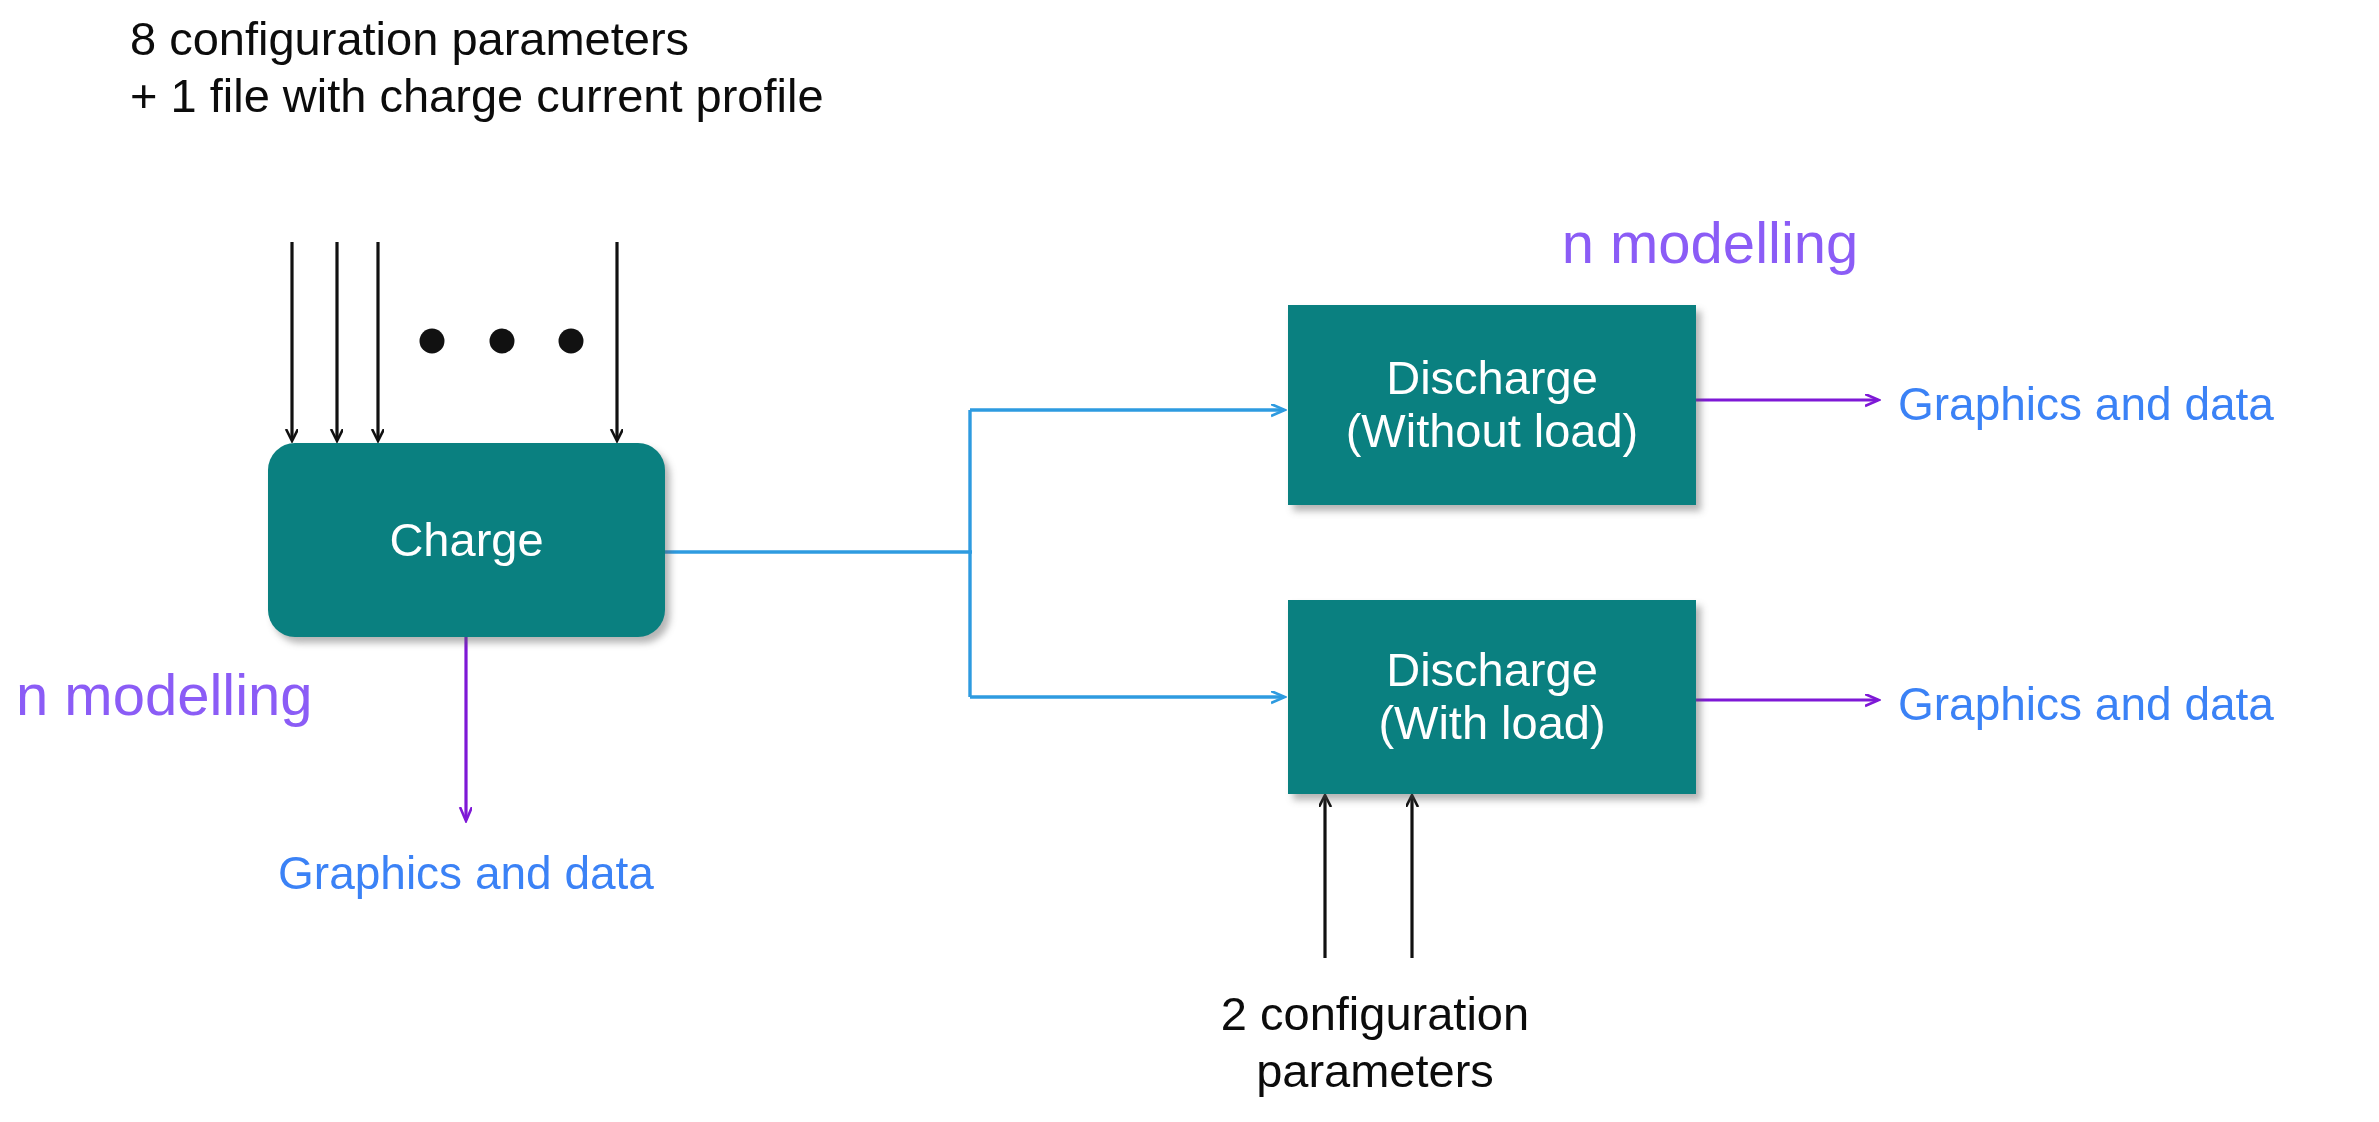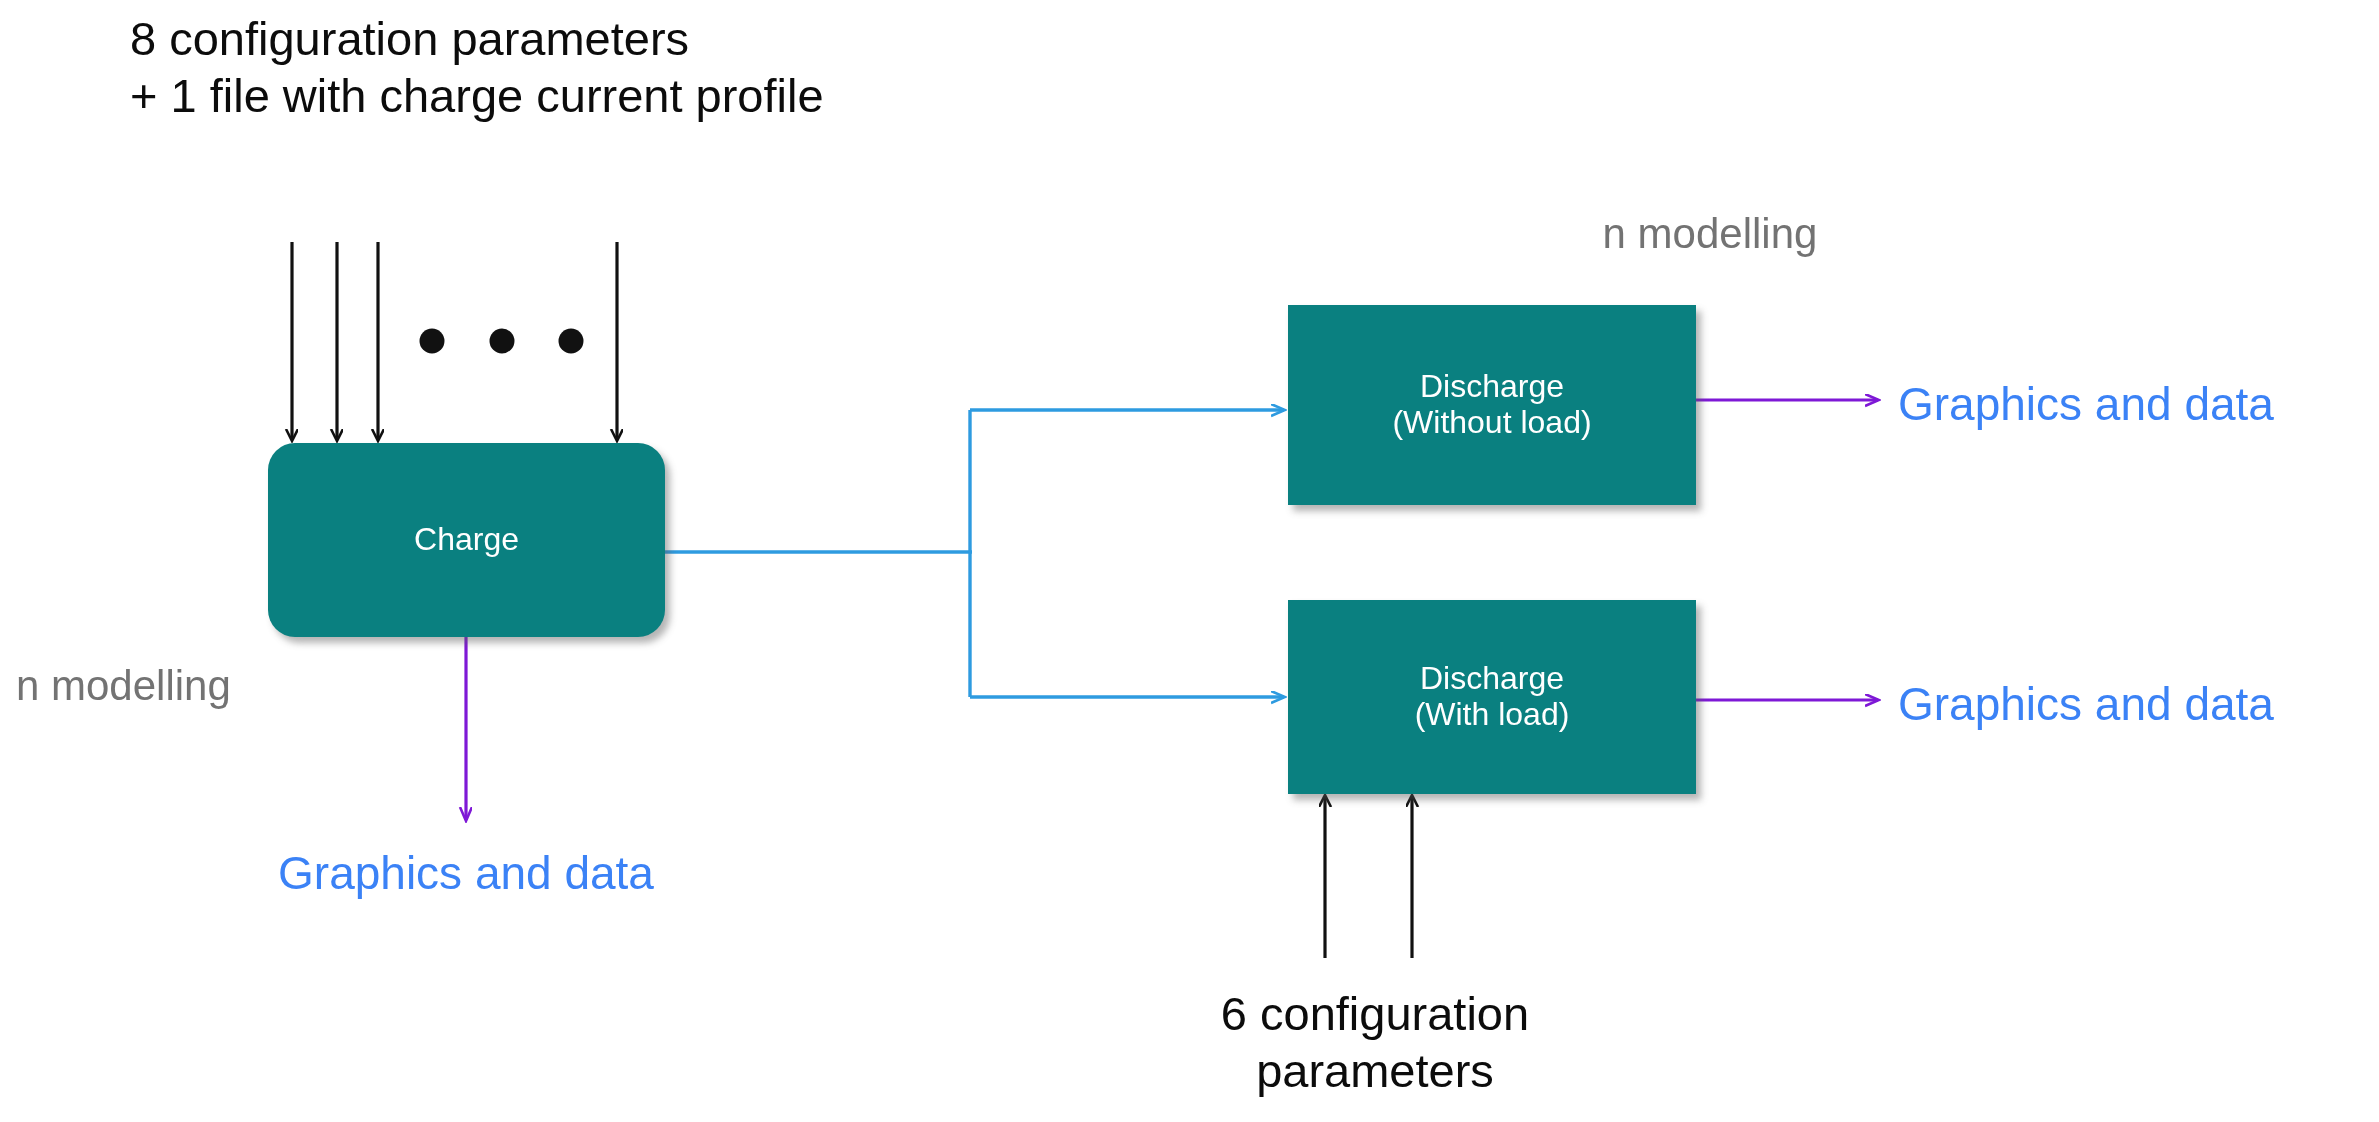--- a/index.html
+++ b/index.html
@@ -29,36 +29,36 @@
     box-shadow: 5px 6px 7px rgba(90,90,90,0.45);
     display: flex;
     align-items: center;
     justify-content: center;
     text-align: center;
     color: #ffffff;
     line-height: 1.12;
   }
   .node-label {
     color: #ffffff;
-    font-size: 32px;
+    font-size: 47px;
     white-space: pre-line;
     letter-spacing: 0px;
   }
   .txt {
     position: absolute;
     white-space: pre-line;
     line-height: 1.22;
   }
   .txt-black {
     color: #0c0c0c;
     font-size: 47px;
   }
   .txt-teal {
-    color: #737373;
-    font-size: 42px;
+    color: #8b5cf6;
+    font-size: 58px;
   }
   .txt-purple {
     color: #3b82f6;
     font-size: 46px;
   }
   .t-center { text-align: center; }
   .t-left { text-align: left; }
 </style>
 </head>
 <body>
@@ -148,16 +148,16 @@
 
   <div class="txt txt-teal t-left" style="left:16px; top:660px; width:420px;">n modelling</div>
 
   <div class="txt txt-purple t-center" style="left:216px; top:845px; width:500px;">Graphics and data</div>
 
   <div class="txt txt-purple t-left" style="left:1898px; top:376px; width:470px;">Graphics and data</div>
 
   <div class="txt txt-purple t-left" style="left:1898px; top:676px; width:470px;">Graphics and data</div>
 
 
-  <div class="txt txt-black t-center" style="left:1125px; top:985px; width:500px;">6 configuration
+  <div class="txt txt-black t-center" style="left:1125px; top:985px; width:500px;">2 configuration
 parameters</div>
 
 </div>
 
 </body></html>

